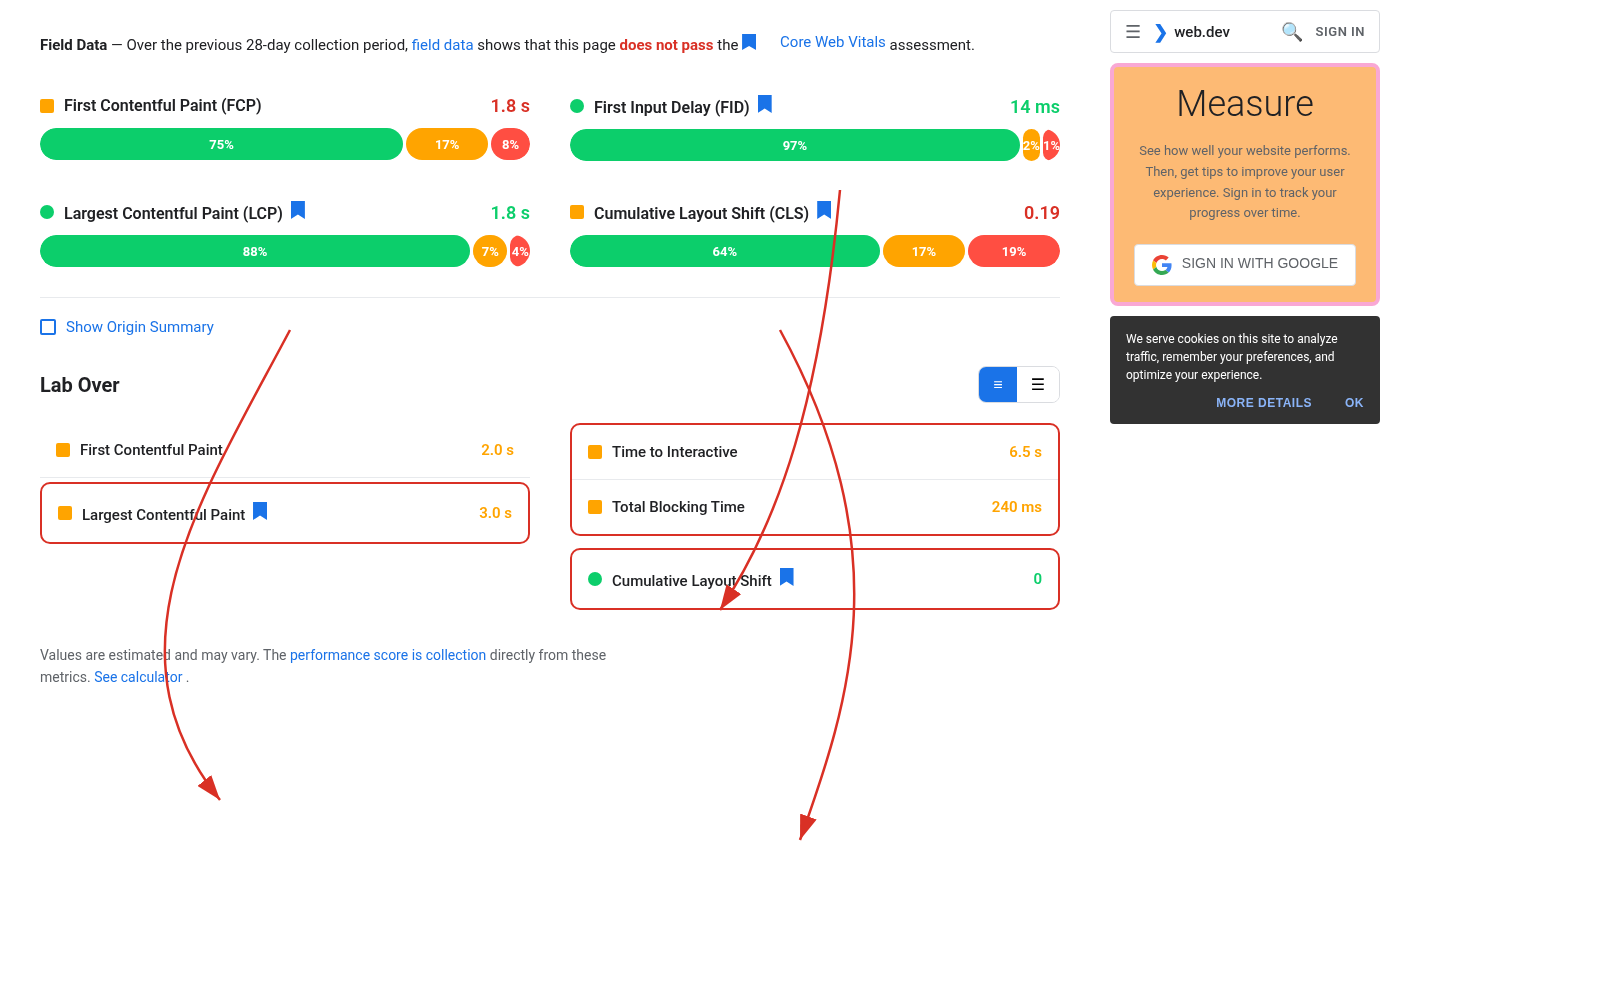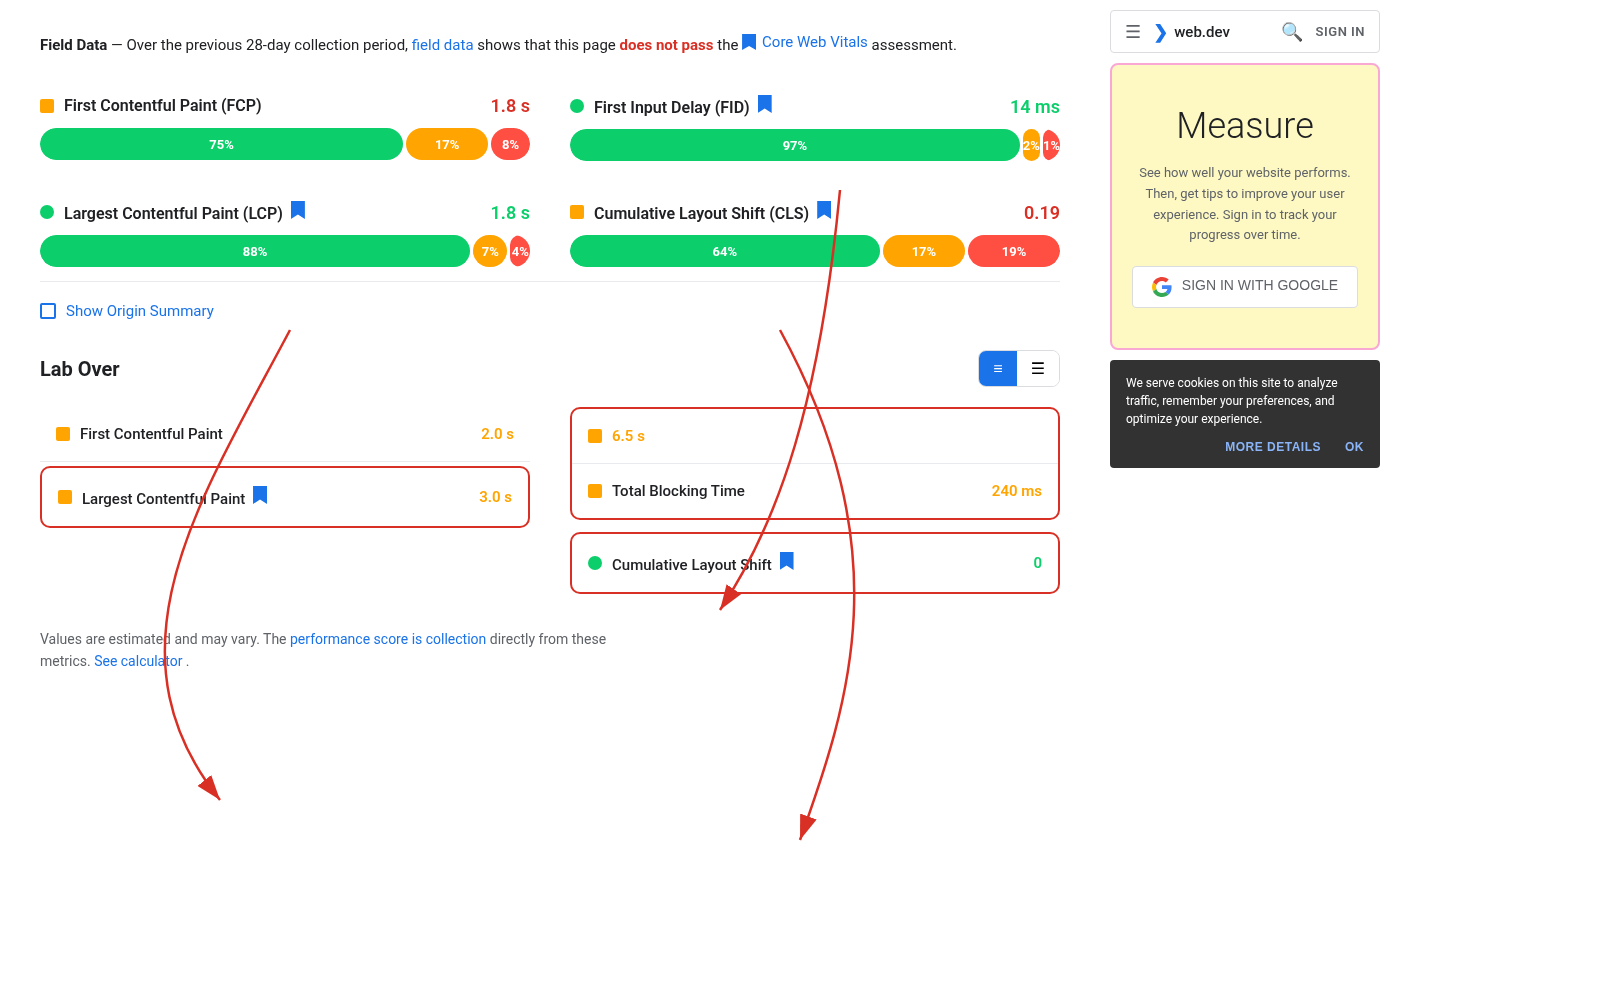--- a/index.html
+++ b/index.html
@@ -32,30 +32,30 @@
       color: #202124;
     }
     .field-data-header .bold { font-weight: 700; }
     .field-data-header .link-blue { color: #1a73e8; text-decoration: none; }
     .field-data-header .fail-red { color: #d93025; font-weight: 700; }
     .field-data-header .link-cwv {
       color: #1a73e8;
       text-decoration: none;
       display: inline-flex;
       align-items: center;
-      gap: 3px;
+      gap: 21px;
     }
 
     
     .metrics-grid {
       display: grid;
       grid-template-columns: 1fr 1fr;
       gap: 20px 40px;
       margin-bottom: 20px;
-      padding-bottom: 4px;
+      padding-bottom: 20px;
       border-bottom: 1px solid #e8eaed;
     }
 
     .metric-card {
       padding: 10px 0;
     }
 
     .metric-header {
       display: flex;
       align-items: center;
@@ -273,24 +273,24 @@
     }
     .signin-text {
       font-size: 13px;
       font-weight: 600;
       color: #5f6368;
       letter-spacing: 0.5px;
     }
 
     
     .measure-card {
-      background: #fef9c3;
-      border: 2px solid #f9a8d4;
+      background: #fdba74;
+      border: 4px solid #f9a8d4;
       border-radius: 8px;
-      padding: 40px 20px;
+      padding: 16px 20px;
       text-align: center;
     }
 
     .measure-title {
       font-size: 36px;
       font-weight: 300;
       color: #202124;
       margin-bottom: 16px;
     }
 
@@ -331,21 +331,21 @@
       border-radius: 4px;
       padding: 14px 16px;
       margin-top: 10px;
       font-size: 12px;
       line-height: 1.5;
     }
     .cookie-text { margin-bottom: 12px; }
     .cookie-actions {
       display: flex;
       justify-content: flex-end;
-      gap: 24px;
+      gap: 33px;
     }
     .cookie-btn {
       font-size: 12px;
       font-weight: 600;
       color: #8ab4f8;
       background: none;
       border: none;
       cursor: pointer;
       letter-spacing: 0.5px;
     }
@@ -467,20 +467,21 @@
             <span class="lab-metric-value value-orange">3.0 s</span>
           </div>
         </div>
 
         <div class="lab-right">
 
           <div style="border:2px solid #d93025; border-radius:10px; margin-bottom:8px;">
 
             <div class="lab-metric-row" style="border-bottom:1px solid #e8eaed; margin:0;">
               <div class="metric-square dot-orange"></div>
+              <span class="lab-metric-name">Time to Interactive</span>
               <span class="lab-metric-value value-orange">6.5 s</span>
             </div>
 
             <div class="lab-metric-row" style="border:none; margin:0;">
               <div class="metric-square dot-orange"></div>
               <span class="lab-metric-name">Total Blocking Time</span>
               <span class="lab-metric-value value-orange">240 ms</span>
             </div>
           </div>
 

